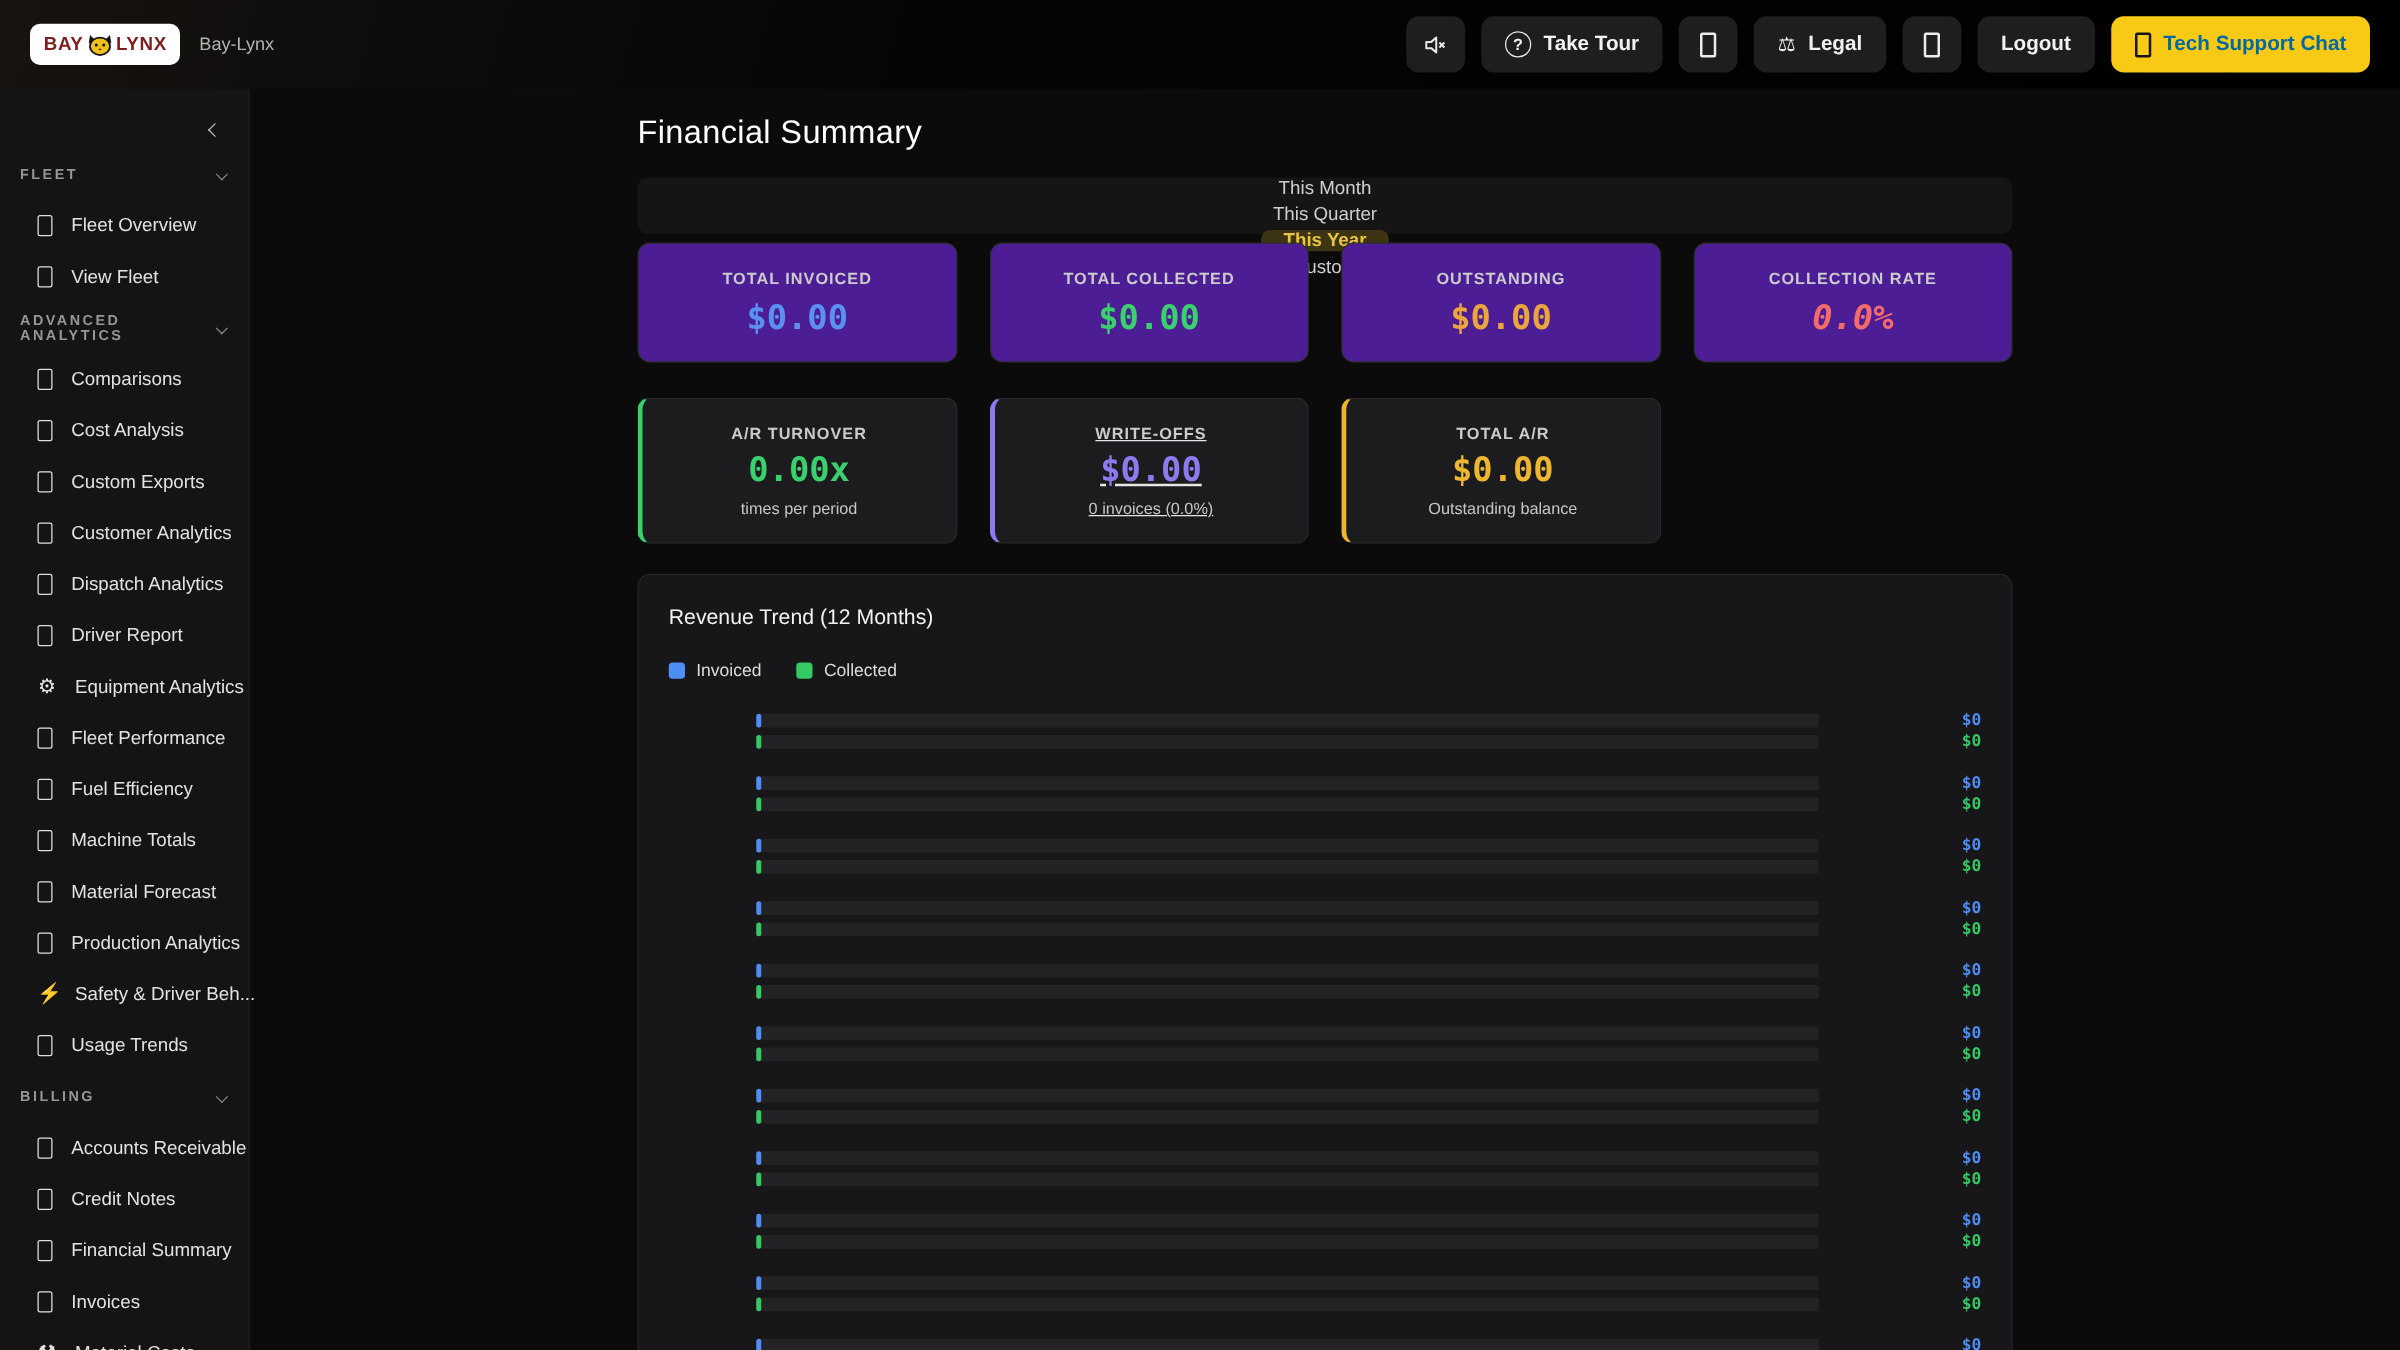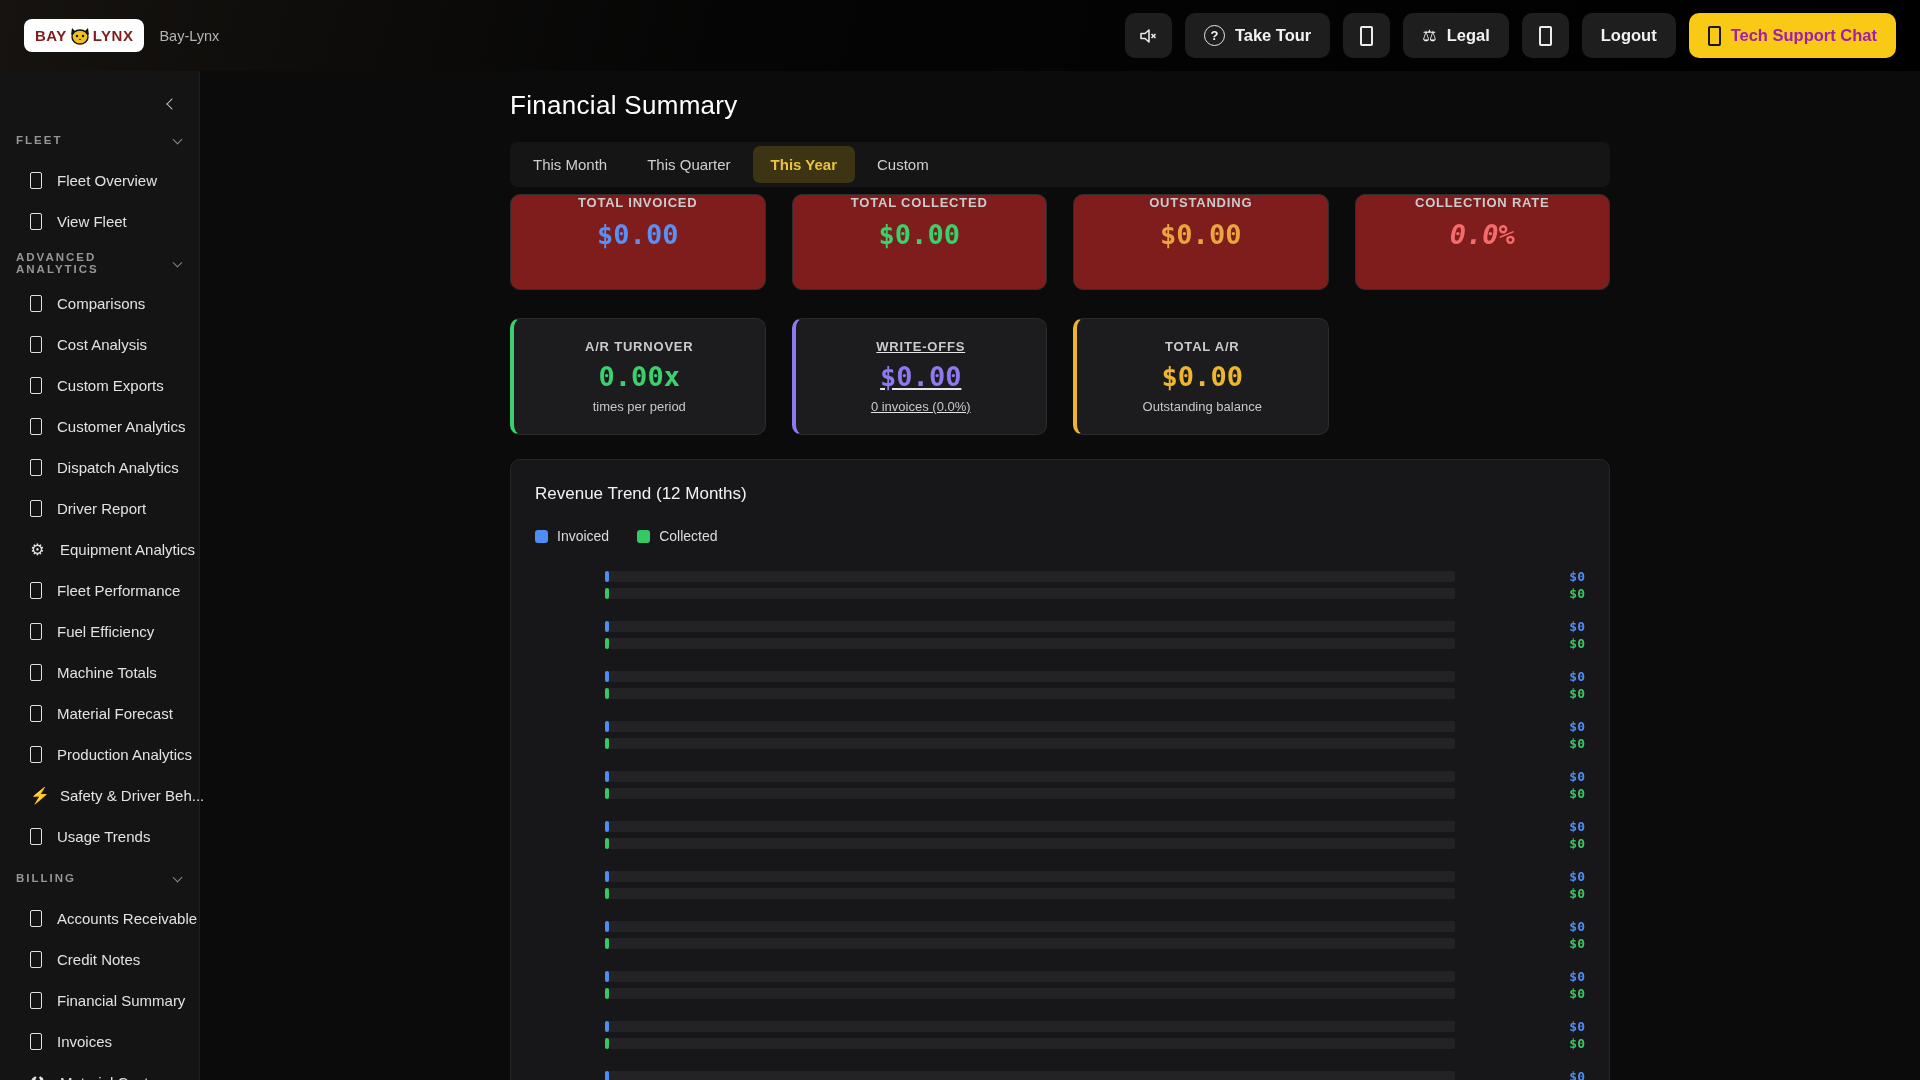--- a/index.html
+++ b/index.html
@@ -12,21 +12,21 @@
     display:flex; align-items:center; padding:0 24px; }
   .logo-pill { background:#fff; border-radius:8px; height:33px; padding:0 11px;
     display:flex; align-items:center; gap:3px; }
   .logo-txt { color:#7f1d1d; font-weight:900; font-size:15px; letter-spacing:.5px; }
   .brand-name { color:#b4b4b4; font-size:14.5px; margin-left:15px; }
   .topbar-right { margin-left:auto; display:flex; align-items:center; gap:13px; }
   .tb-btn { background:#1e1e1e; border:none; border-radius:10px; height:45px;
     display:flex; align-items:center; justify-content:center; gap:10px; padding:0 19px;
     color:#f2f2f2; font-weight:700; font-size:16.5px; font-family:inherit; cursor:pointer; }
   .tb-btn.icon-only { width:47px; padding:0; }
-  .tb-btn.primary { background:#f8ca15; color:#a21caf; font-weight:800; }
+  .tb-btn.primary { background:#f8ca15; color:#0369a1; font-weight:800; }
   .q-circle { width:21px; height:21px; border:1.8px solid #e8e8e8; border-radius:50%;
     display:flex; align-items:center; justify-content:center; font-size:13px; font-weight:700; }
   .tofu { display:inline-block; width:13px; height:20px; border:2px solid #ececec; border-radius:2px; }
   .tofu.dark { border-color:#181512; }
   .scales-glyph { font-size:16px; font-weight:400; }
 
   
   .layout { display:flex; height:1009px; }
 
   
@@ -45,28 +45,28 @@
   .nav-icon.tofu-i { display:inline-block; width:12px; height:17px;
     border:1.7px solid #e0e0e0; border-radius:2px; flex-shrink:0; }
   .nav-icon.glyph { font-size:16px; line-height:1; color:#e6e6e6; width:15px; text-align:center; flex-shrink:0; }
 
   
   .main { flex:1; overflow:hidden; background:#0b0b0b; }
   .container { width:1100px; margin:0 auto; padding-top:19px; }
   .page-title { color:#fff; font-size:26px; font-weight:500; letter-spacing:.3px; }
 
   .tab-strip { margin-top:21px; background:#151515; border-radius:8px; height:45px;
-    display:flex; align-items:center; padding:0 5px; gap:4px; }
+    display:flex; align-items:center; padding:0 5px; gap:4px;flex-direction:column; }
   .tab { border:none; background:none; color:#cfcfcf; font-size:15px; font-family:inherit;
     padding:0 18px; height:37px; border-radius:7px; cursor:pointer; }
   .tab.active { background:#3d3414; color:#e9c53f; font-weight:700; }
 
   .cards-4 { display:grid; grid-template-columns:repeat(4,1fr); gap:26px; margin-top:7px; }
-  .stat-card { background:#7f1d1d; border:1px solid #2e2e31; border-radius:10px;
-    height:96px; display:flex; flex-direction:column; align-items:center; justify-content:flex-start; gap:9px; }
+  .stat-card { background:#4c1d95; border:1px solid #2e2e31; border-radius:10px;
+    height:96px; display:flex; flex-direction:column; align-items:center; justify-content:center; gap:9px; }
   .stat-label { color:#cbcbcb; font-size:13px; font-weight:700; letter-spacing:.8px; }
   .stat-value { font-size:27px; font-weight:700; }
 
   .metric-row { margin-top:28px; }
   .metric-card { background:#1c1c1e; border:1px solid #2b2b2e; border-left-width:4px;
     border-radius:10px; height:117px; display:flex; flex-direction:column;
     align-items:center; justify-content:center; gap:7px; }
   .metric-sub { color:#c7c7c7; font-size:13px; }
 
   .chart-card { margin-top:24px; background:#171719; border:1px solid #26262a;

